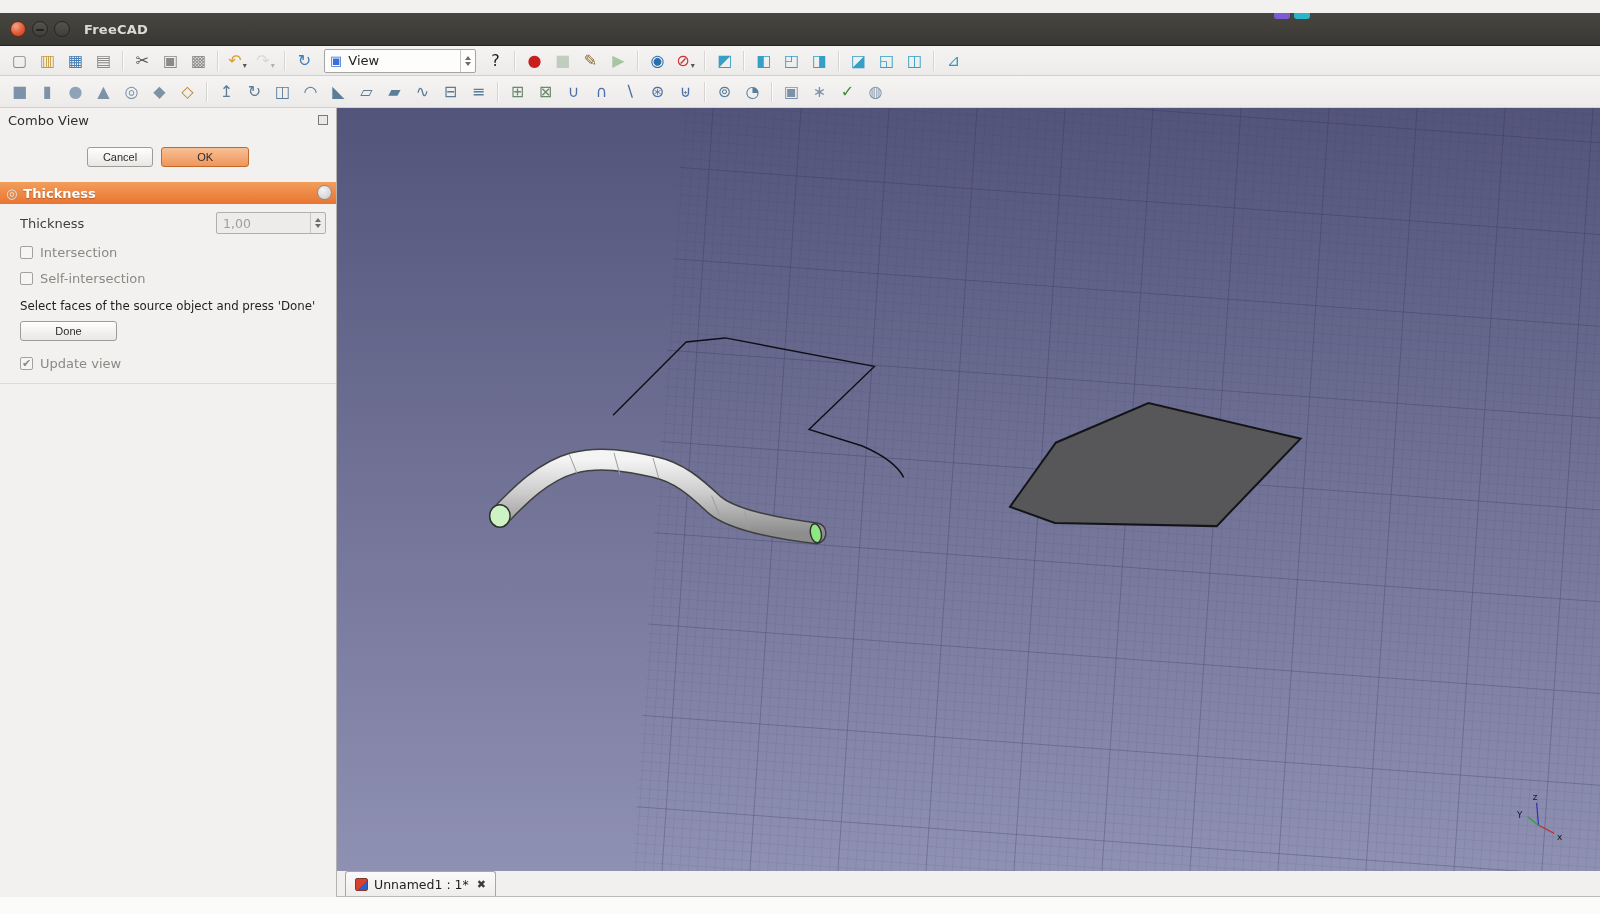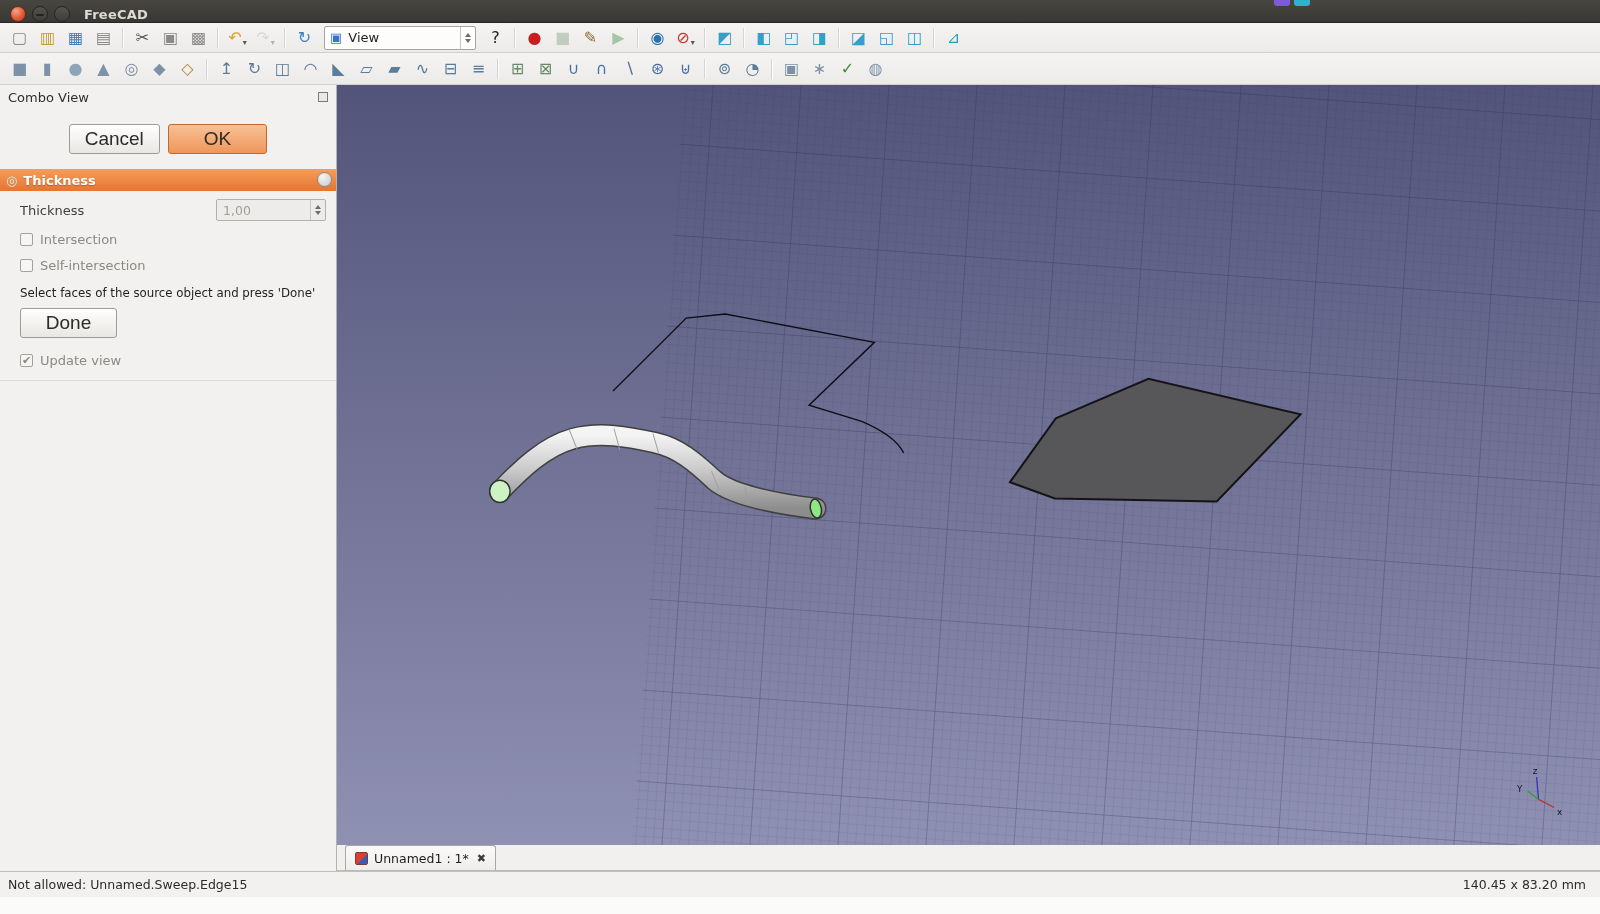--- a/index.html
+++ b/index.html
@@ -1,21 +1,21 @@
 <!DOCTYPE html>
 <html><head>
 <meta charset="utf-8">
 <style>
   * { margin:0; padding:0; box-sizing:border-box; }
   html,body { width:1600px; height:914px; overflow:hidden; }
   body { font-family:"DejaVu Sans","Liberation Sans",sans-serif; font-size:13px; background:#f2f1f0; color:#2f2f2f; }
   .app { width:1600px; height:914px; display:flex; flex-direction:column; }
 
   
-  .titlebar { height:23px; flex:none; background:linear-gradient(#484640,#3a3834); border-bottom:1px solid #262523; display:flex; align-items:flex-end; padding:0 10px; position:relative; }
+  .titlebar { height:33px; flex:none; background:linear-gradient(#484640,#3a3834); border-bottom:1px solid #262523; display:flex; align-items:center; padding:0 10px; position:relative;margin-top:13px; }
   .winbtn { width:16px; height:16px; border-radius:50%; margin-right:6px; border:1px solid #272624; background:linear-gradient(#55534e,#403e3a); position:relative; }
   .winbtn.close { background:radial-gradient(circle at 35% 30%, #f2a58c, #e05a35 55%, #b6411f); border-color:#6d2a16; }
   .winbtn .bar { position:absolute; left:3px; top:7px; width:8px; height:2px; background:#23221f; border-radius:1px; }
   .titlebar .title { color:#dedbd5; font-weight:bold; margin-left:8px; letter-spacing:0.2px; }
   .tray { position:absolute; right:290px; top:0; display:flex; gap:4px; }
   .tray-dot { width:16px; height:6px; border-radius:0 0 3px 3px; }
   .tray-dot.a { background:#7b5cd6; }
   .tray-dot.b { background:#2ab5c8; }
 
   
@@ -43,21 +43,21 @@
   
   .combo-view { width:337px; flex:none; background:#f2f1f0; border-right:1px solid #b5b3b0; display:flex; flex-direction:column; overflow:hidden; }
   .combo-header { height:24px; flex:none; padding:5px 8px 0; font-size:13px; color:#2f2f2f; position:relative; }
   .panel-opt { position:absolute; right:8px; top:7px; width:10px; height:10px; border:1px solid #7c7a76; background:#e9e8e6; }
   .combo-tabs { height:25px; flex:none; display:flex; align-items:flex-end; padding-left:3px; border-bottom:1px solid #a5a39f; }
   .tab { padding:3px 13px 4px; font-size:13px; border:1px solid #a5a39f; border-bottom:none; border-radius:4px 4px 0 0; background:linear-gradient(#efeeec,#dcdad6); margin-right:2px; color:#3a3a3a; }
   .tab.active { background:#f2f1f0; position:relative; margin-bottom:-1px; padding-bottom:5px; }
   .task-area { flex:1; overflow:hidden; display:flex; flex-direction:column; }
 
   .task-buttons { display:flex; justify-content:center; gap:8px; margin-top:15px; }
-  .btn { font-size:19px; padding:3px 15px; border-radius:3px; border:1px solid #9e9c98; background:linear-gradient(#fefefd,#e9e7e4); color:#2b2b2b; }
+  .btn { font-size:11px; padding:3px 15px; border-radius:3px; border:1px solid #9e9c98; background:linear-gradient(#fefefd,#e9e7e4); color:#2b2b2b; }
   .btn.ok { background:linear-gradient(#f8c096,#ef9659); border-color:#c06a2e; padding:3px 35px; }
 
   .task-section-header { margin-top:15px; height:22px; flex:none; background:linear-gradient(#f4a express,#e9742f); background:linear-gradient(#f29e5c,#e9742f); display:flex; align-items:center; padding:0 6px; position:relative; }
   .tsh-icon { font-size:13px; color:#cfeef8; margin-right:6px; }
   .tsh-title { color:#fff; font-weight:bold; font-size:13px; text-shadow:0 1px 1px rgba(0,0,0,0.25); }
   .tsh-round { position:absolute; right:4px; top:3px; width:15px; height:15px; border-radius:50%; background:radial-gradient(circle at 35% 30%, #f4f4f4, #c9c9c9); border:1px solid #8a8a8a; }
 
   .form-row { display:flex; align-items:center; margin:8px 10px 0 20px; height:22px; }
   .fr-label { flex:1; font-size:13px; color:#3e3e3e; }
   .control { width:110px; height:22px; background:#edecea; border:1px solid #b2b0ac; border-radius:2px; display:flex; align-items:center; position:relative; padding-left:6px; }
@@ -415,19 +415,15 @@
       <div class="tabstrip">
         <div class="doc-tab">
           <span class="doc-icon"></span>
           <span>Unnamed1 : 1*</span>
           <span class="tab-close">✖</span>
         </div>
       </div>
     </div>
   </div>
 
-  <div class="statusbar">
-    <span>Not allowed: Unnamed.Sweep.Edge15</span>
-    <span>140.45 x 83.20 mm</span>
-  </div>
   <div class="bottom-filler"></div>
 
 </div>
 
 </body></html>

